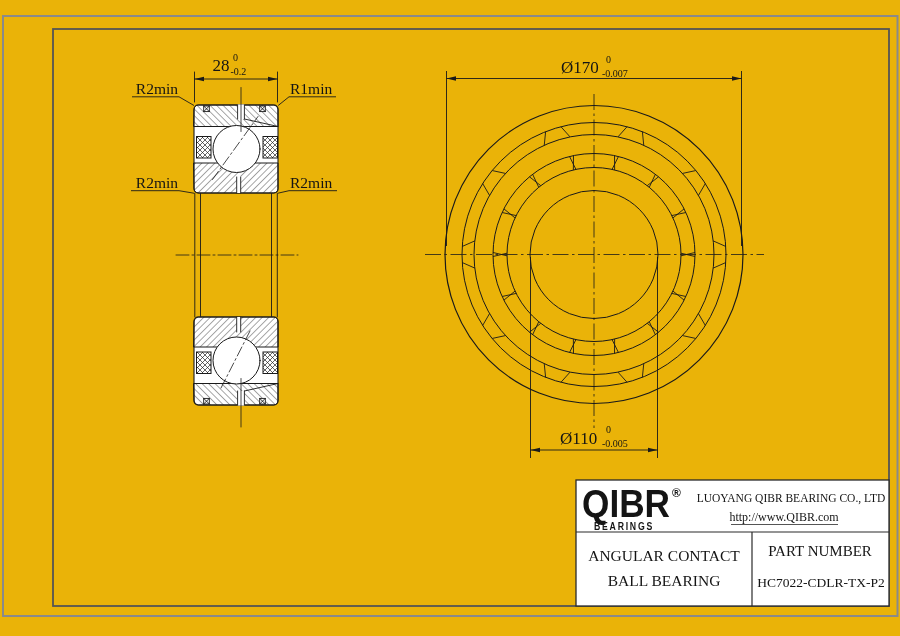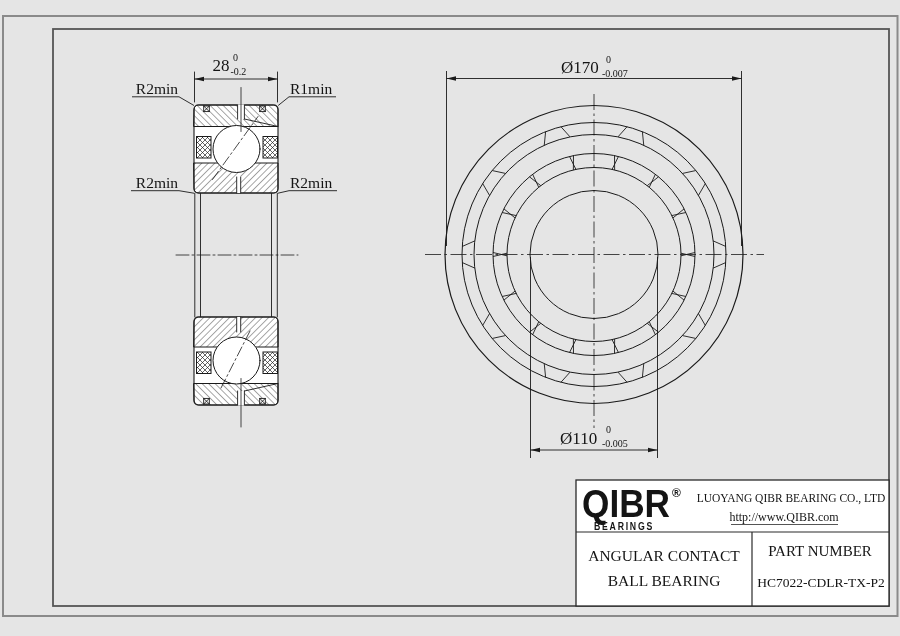--- a/index.html
+++ b/index.html
@@ -1,16 +1,16 @@
 <!DOCTYPE html>
 <html><head>
 <meta charset="utf-8">
 <style>
   html,body{margin:0;padding:0;background:#fff;}
-  .sheet{position:relative;width:900px;height:636px;background:#e5e5e5;overflow:hidden;
+  .sheet{position:relative;width:900px;height:636px;background:#eab308;overflow:hidden;
          font-family:"Liberation Serif", serif;}
   svg{display:block;}
   text{fill:#141414;}
   .cad{font-family:"Liberation Serif", serif;}
   .logo{font-family:"Liberation Sans", sans-serif;font-weight:bold;}
 </style>
 </head>
 <body>
 
 <div class="sheet">

